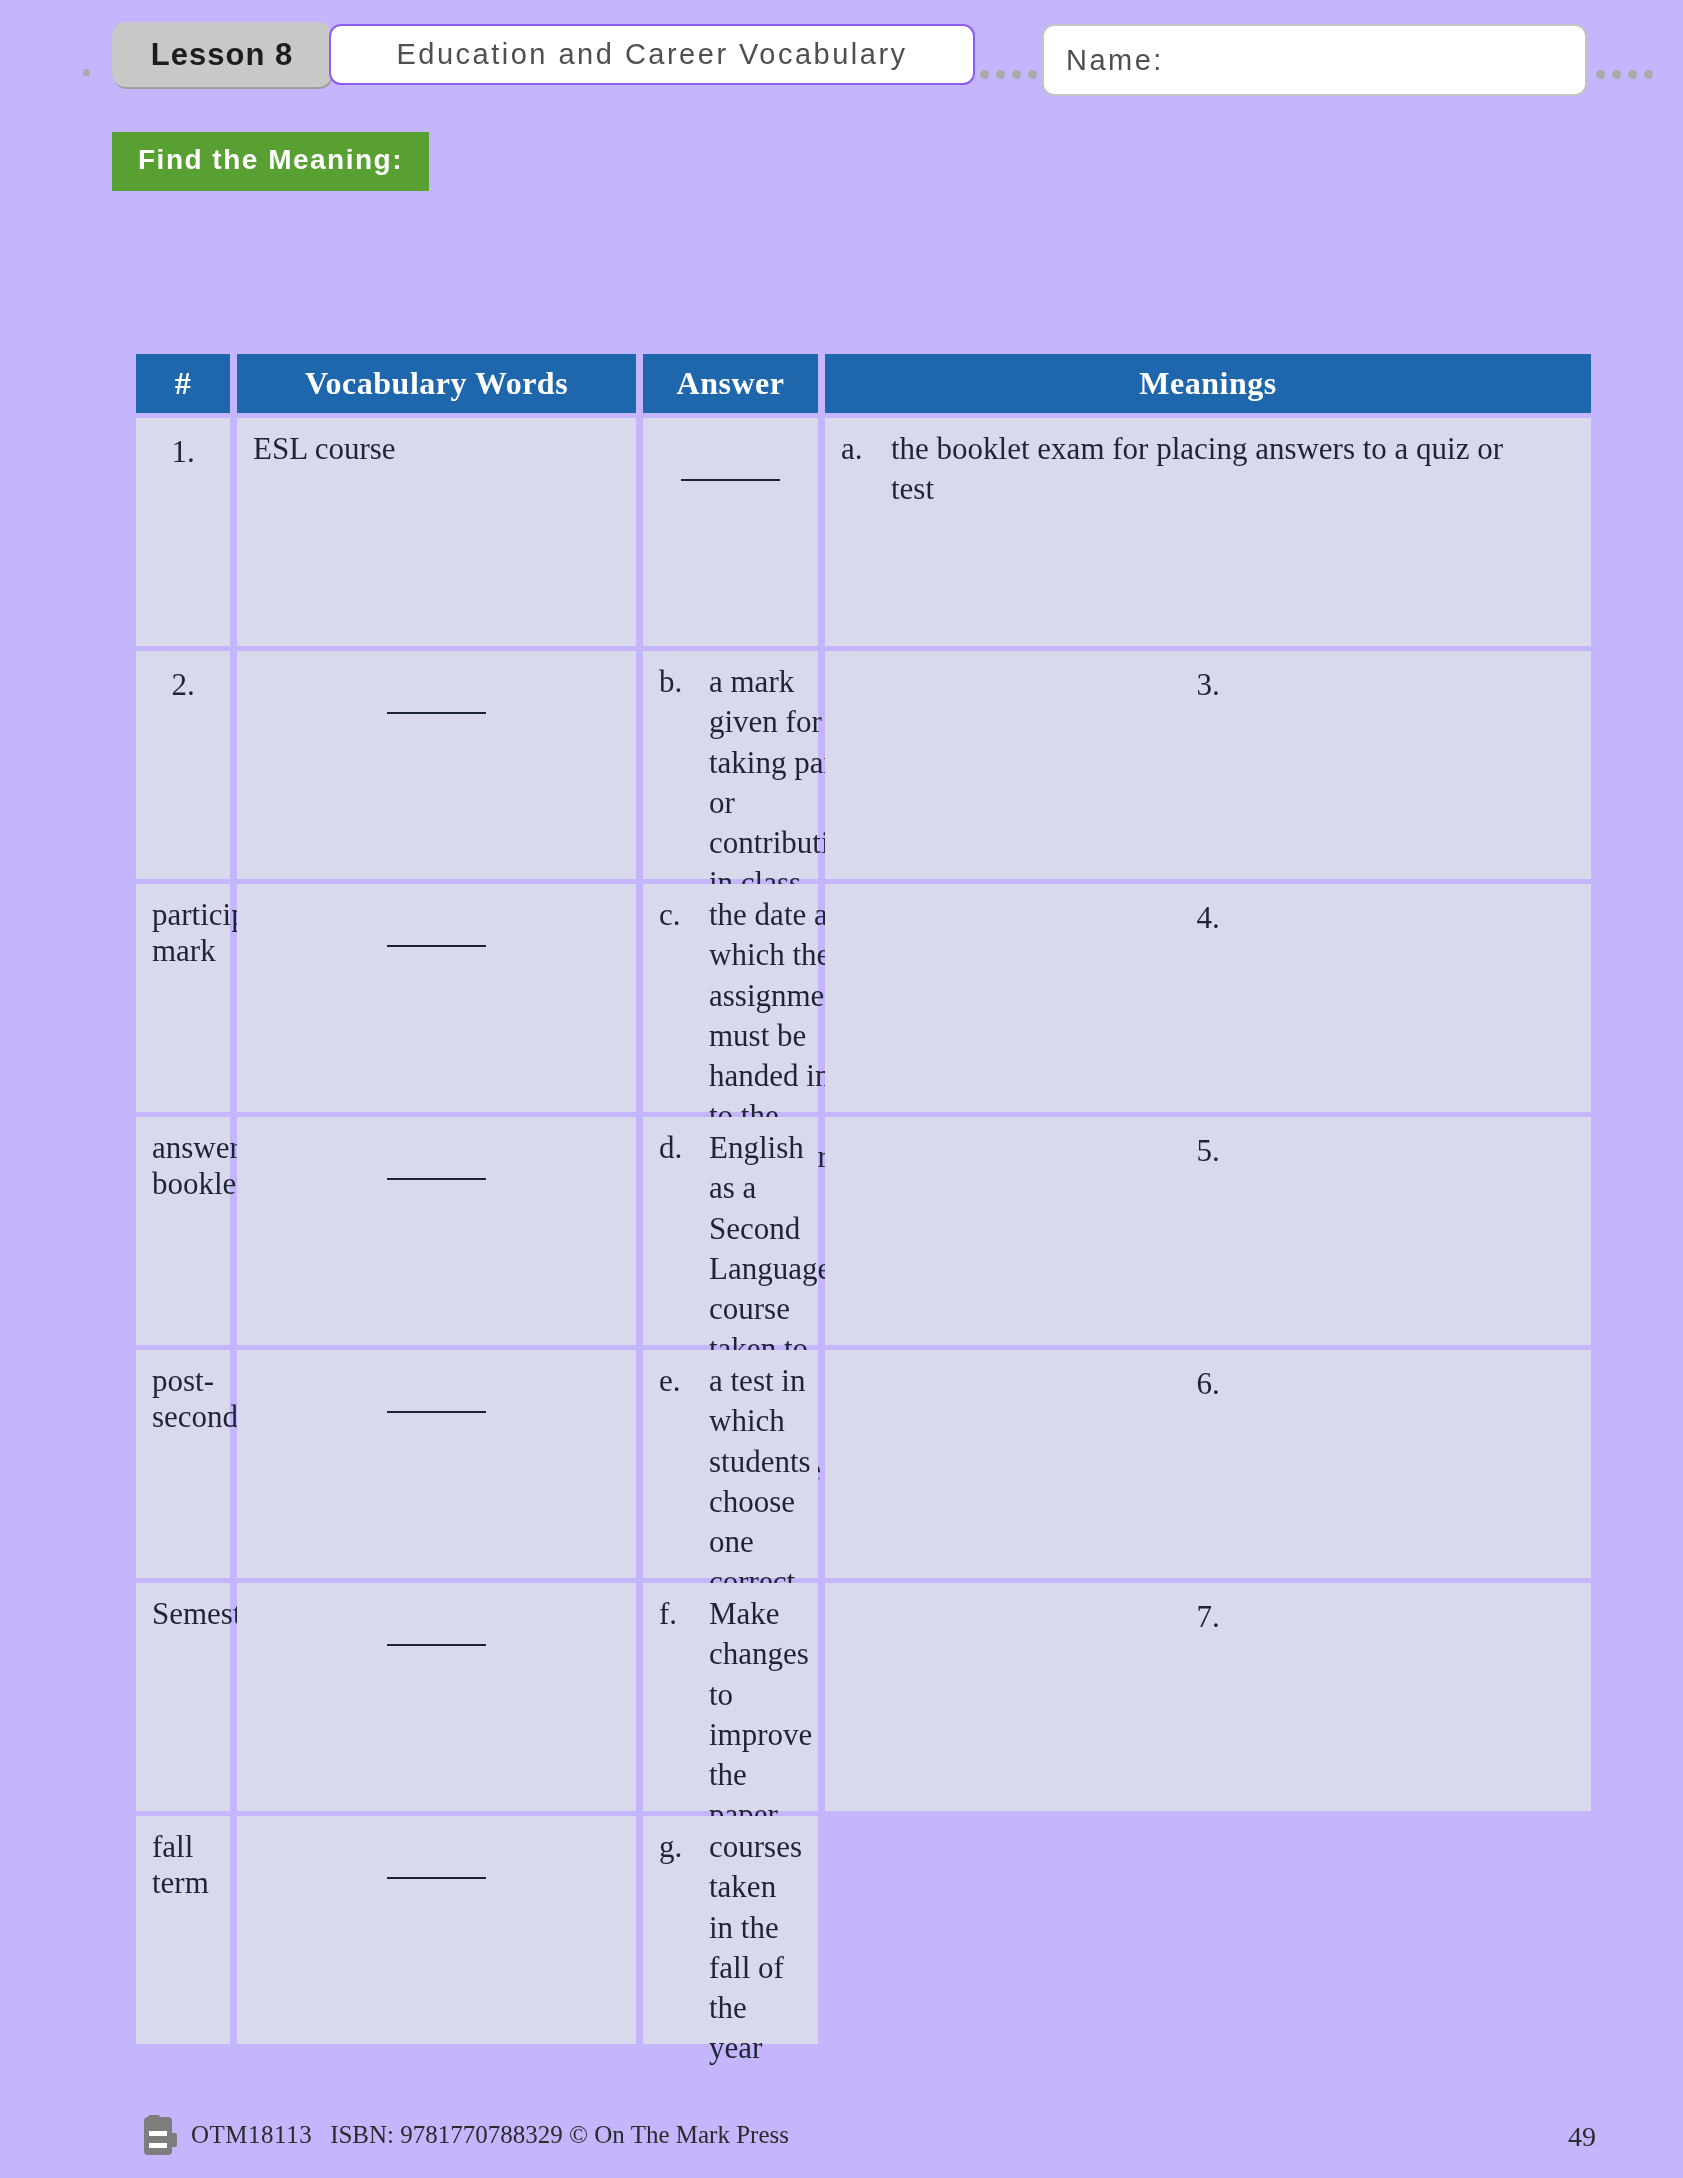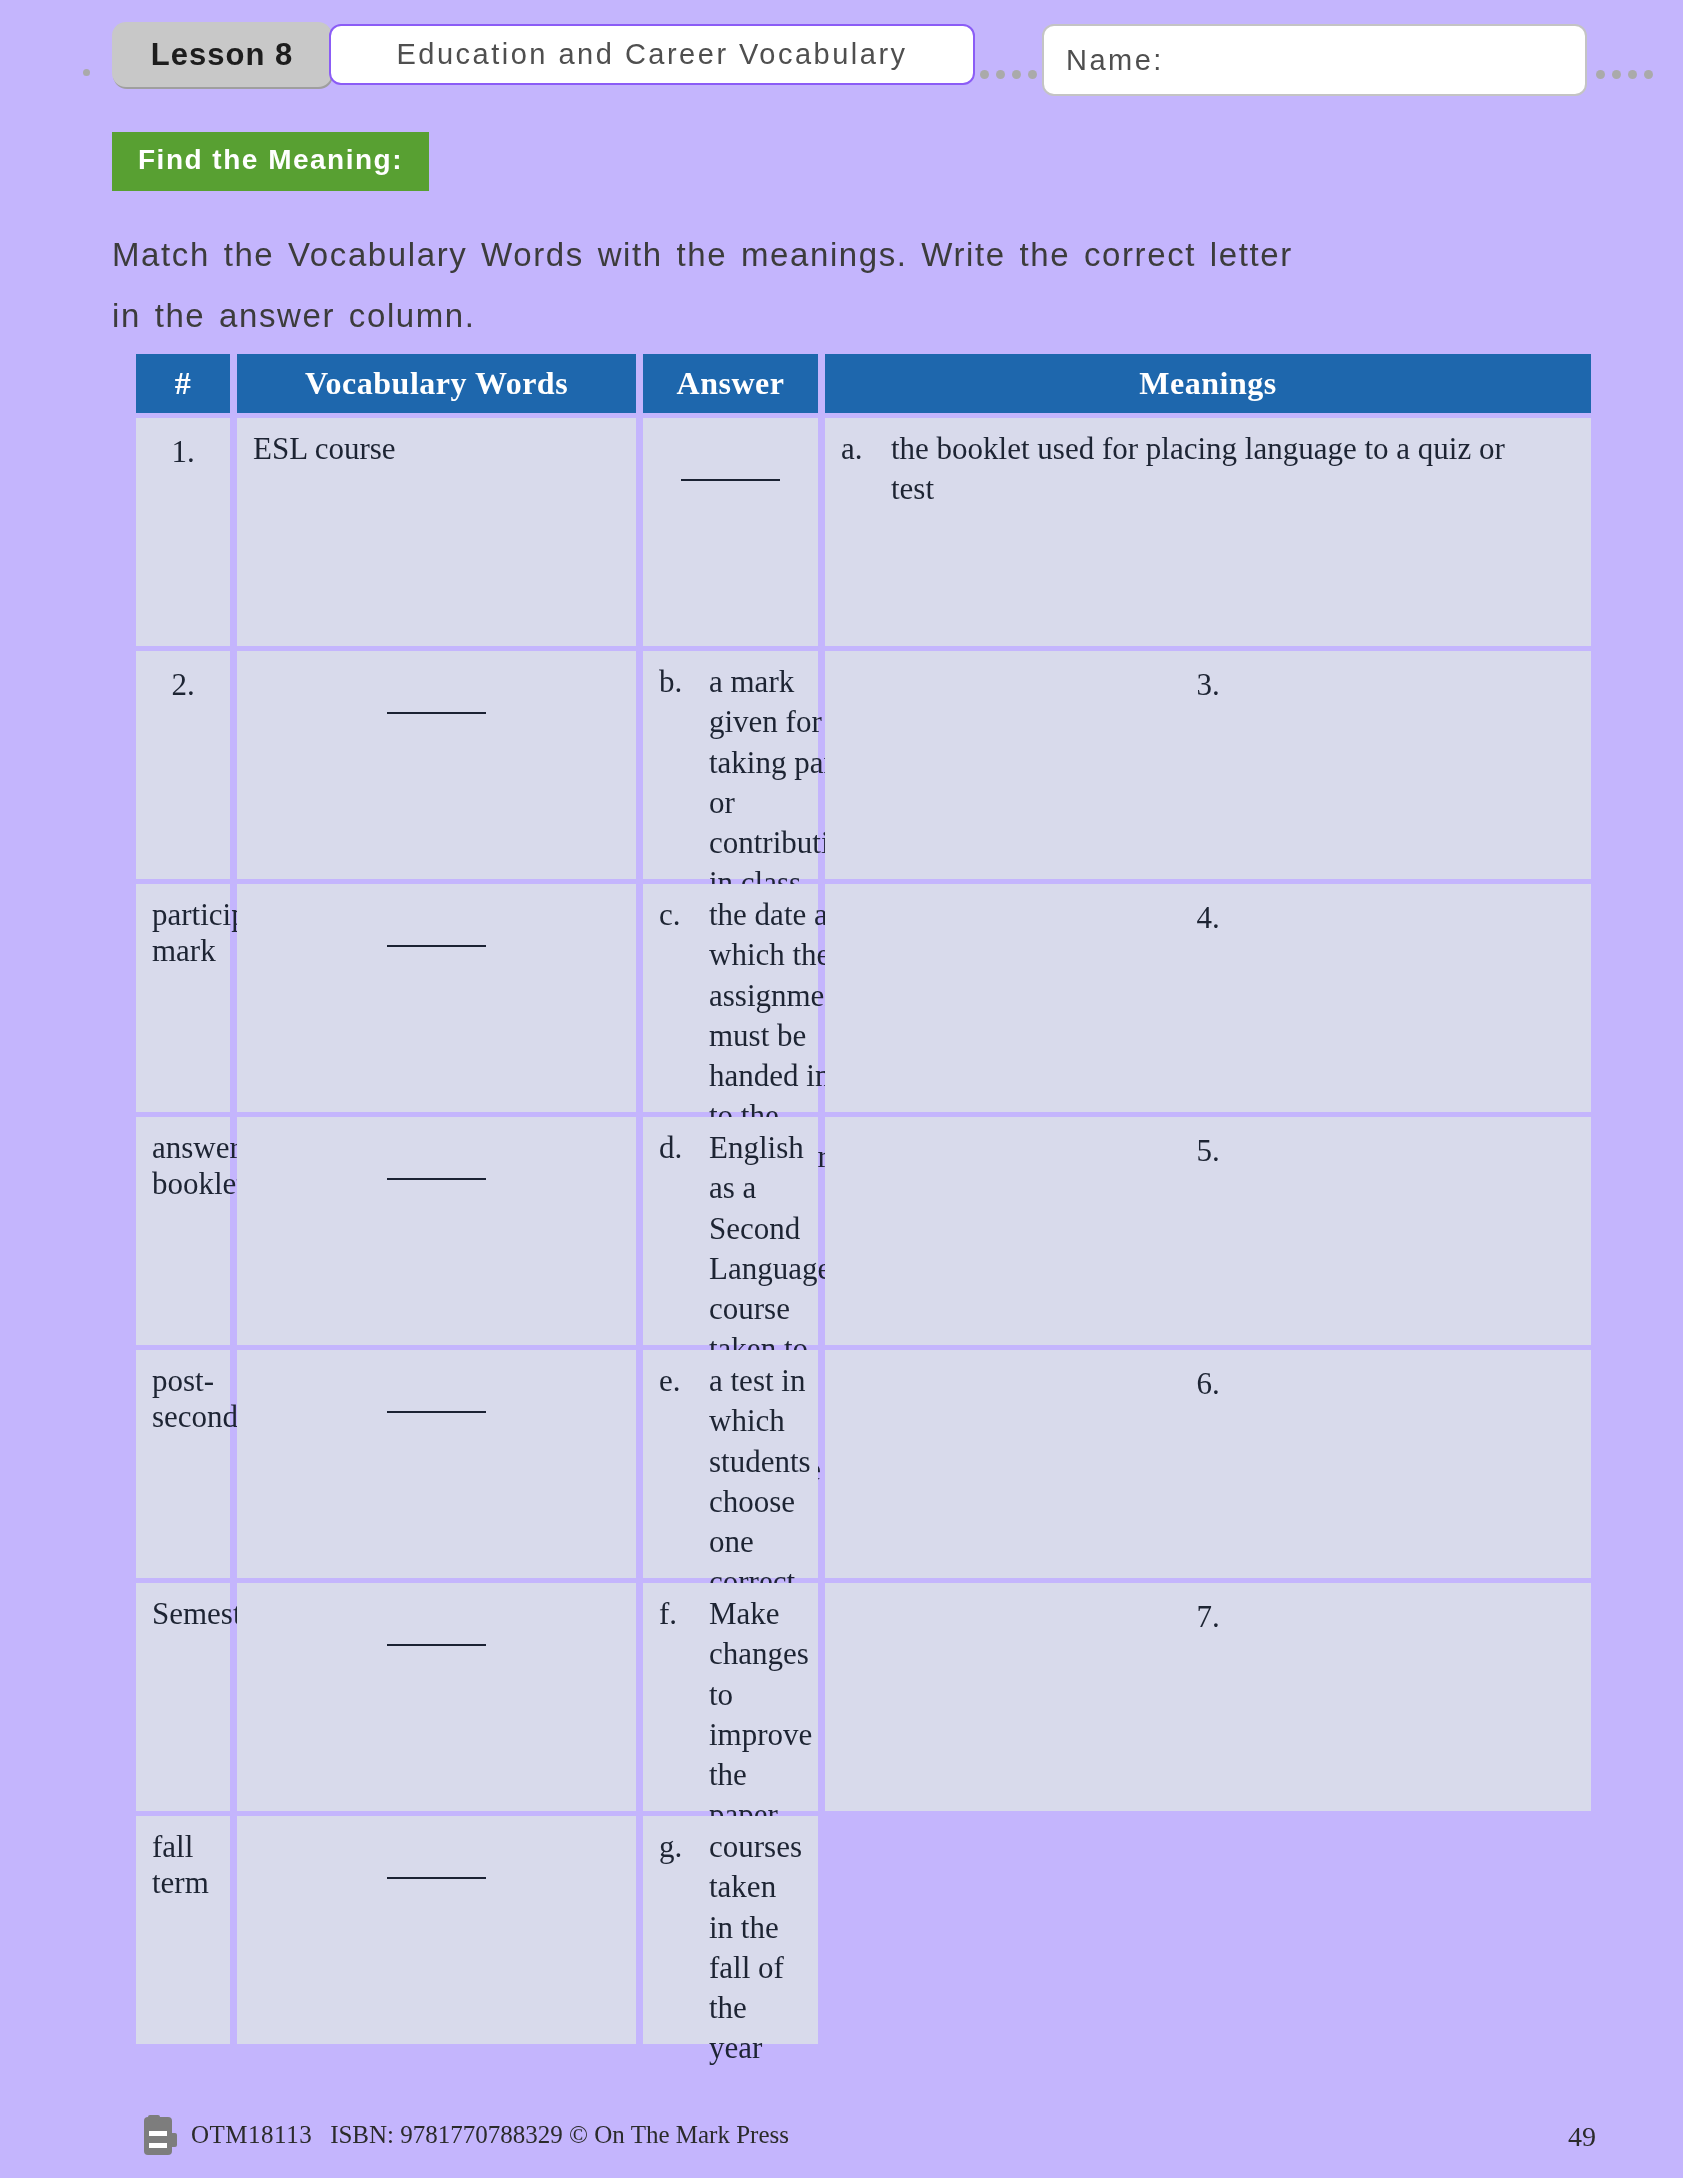--- a/index.html
+++ b/index.html
@@ -113,39 +113,35 @@
   </div>
 
   <span class="dots-right">
     <span class="dot"></span><span class="dot"></span><span class="dot"></span><span class="dot"></span>
   </span>
 
   <div class="banner">
     <span>Find the Meaning:</span>
   </div>
 
-  <div class="instructions">
-    <div>Match the Vocabulary Words with the meanings. Write the correct letter</div>
-    <div>in the answer column.</div>
-  </div>
 
   <div class="vocab-table">
     <div class="th">#</div>
     <div class="th">Vocabulary Words</div>
     <div class="th">Answer</div>
     <div class="th">Meanings</div>
 
     <div class="cell num">1.</div>
     <div class="cell word">ESL course</div>
     <div class="cell answer">
       <div class="answer-line"></div>
     </div>
     <div class="cell meaning">
       <span class="meaning-letter">a.</span>
-      <span class="meaning-text">the booklet used for placing language to a quiz or test</span>
+      <span class="meaning-text">the booklet exam for placing answers to a quiz or test</span>
     </div>
 
     <div class="cell num">2.</div>
     <div class="cell answer">
       <div class="answer-line"></div>
     </div>
     <div class="cell meaning">
       <span class="meaning-letter">b.</span>
       <span class="meaning-text">a mark given for taking part or contributing in class</span>
     </div>

